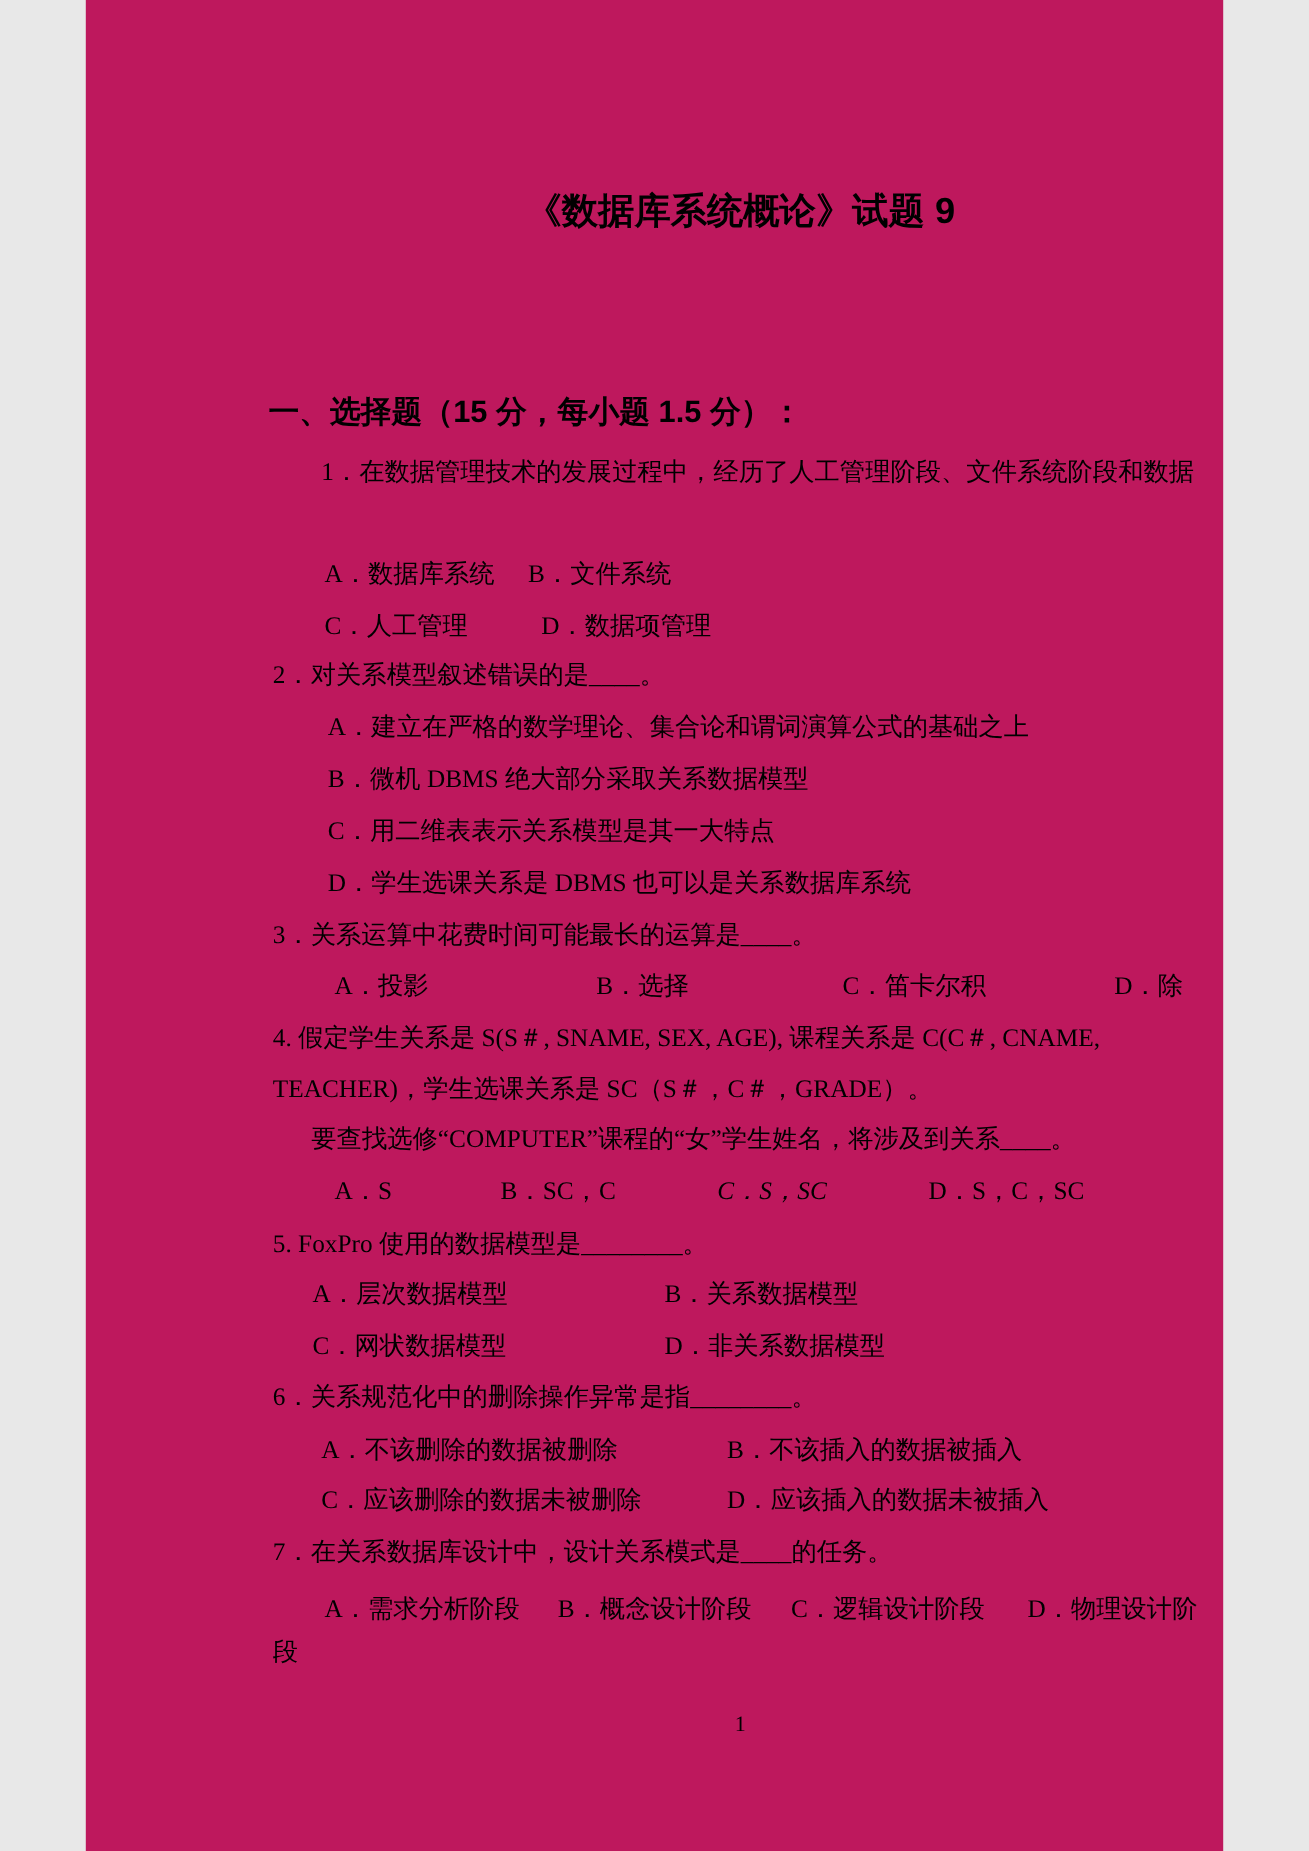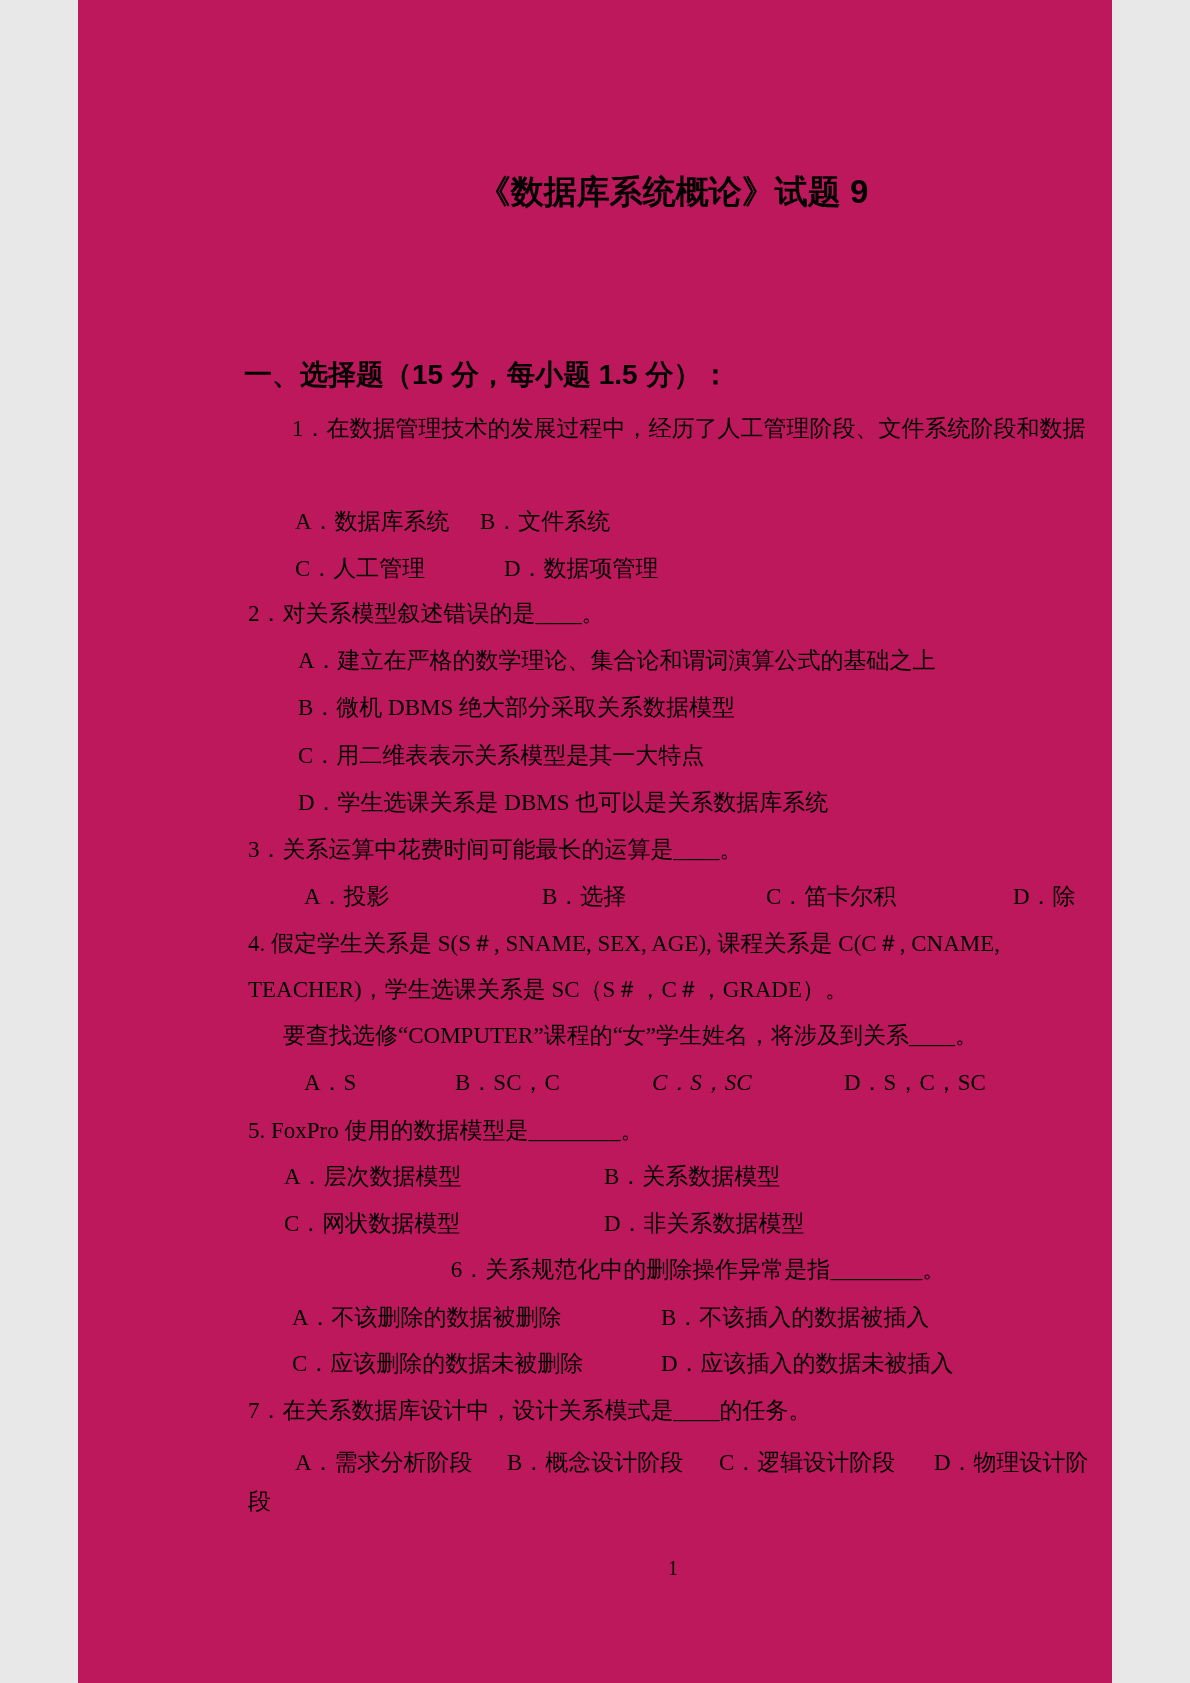--- a/index.html
+++ b/index.html
@@ -70,29 +70,29 @@
   #q2d  { top: 789px; }
   #q3s  { top: 836px; }
   #q3o  { top: 883px; }
   #q4s1 { top: 930px; }
   #q4s2 { top: 976px; }
   #q4s3 { top: 1022px; }
   #q4o  { top: 1069px; }
   #q5s  { top: 1117px; }
   #q5o1 { top: 1163px; }
   #q5o2 { top: 1210px; }
-  #q6s  { top: 1256px; text-align: center; }
+  #q6s  { top: 1256px; }
   #q6o1 { top: 1304px; }
   #q6o2 { top: 1350px; }
   #q7s  { top: 1397px; }
   #q7o  { top: 1449px; }
   #q7w  { top: 1488px; }
   
   #q1o1 .oa { left: 47px; }  #q1o1 .ob { left: 232px; }
-  #q1o2 .oc { left: 47px; }  #q1o2 .od { left: 256px; }
+  #q1o2 .oc { left: 47px; }  #q1o2 .od { left: 244px; }
   #q3o  .oa { left: 56px; }  #q3o  .ob { left: 294px; }
   #q3o  .oc { left: 518px; } #q3o  .od { left: 765px; }
   #q4o  .oa { left: 56px; }  #q4o  .ob { left: 207px; text-align: center; }
   #q4o  .oc { left: 404px; font-style: italic; } #q4o  .od { left: 596px; }
   #q5o1 .oa { left: 36px; }  #q5o1 .ob { left: 356px; text-align: right; }
   #q5o2 .oc { left: 36px; }  #q5o2 .od { left: 356px; }
   #q6o1 .oa { left: 44px; }  #q6o1 .ob { left: 413px; }
   #q6o2 .oc { left: 44px; }  #q6o2 .od { left: 413px; }
   #q7o  .oa { left: 47px; }  #q7o  .ob { left: 259px; }
   #q7o  .oc { left: 471px; } #q7o  .od { left: 686px; }

